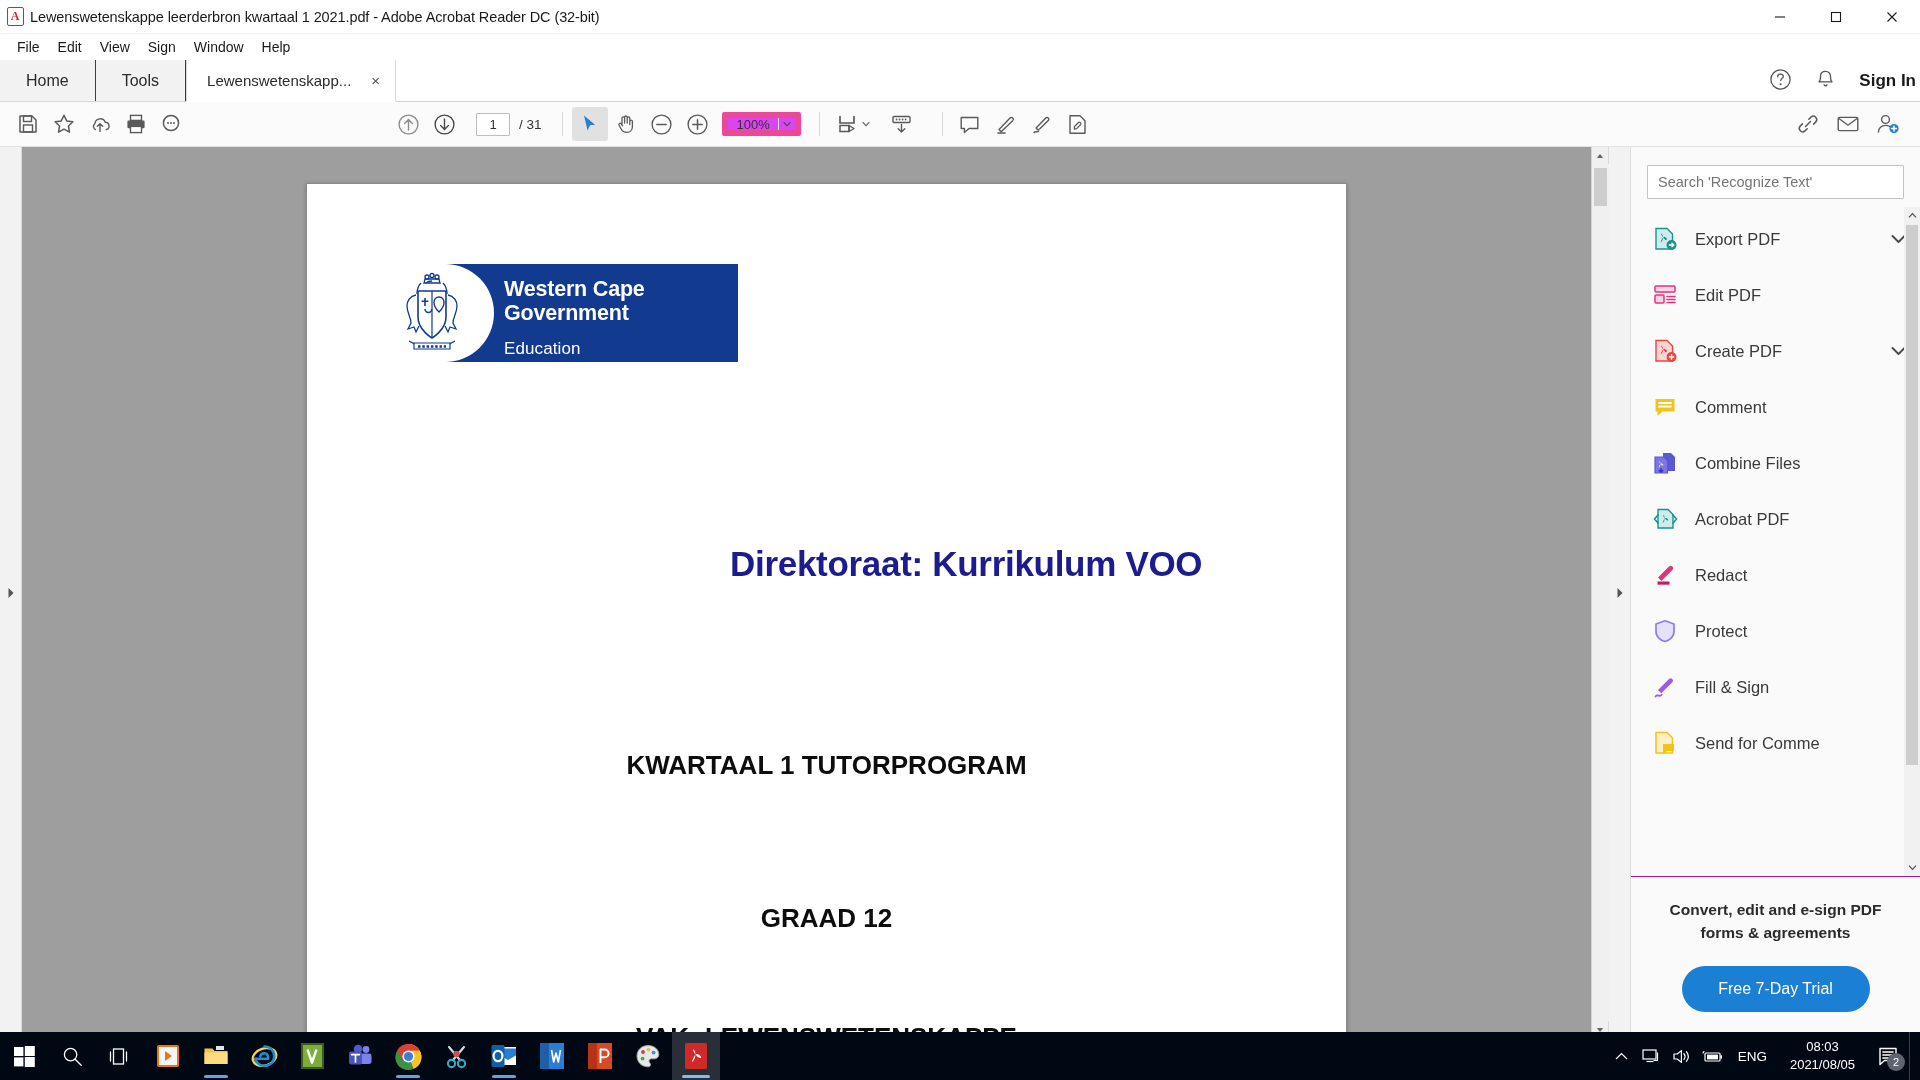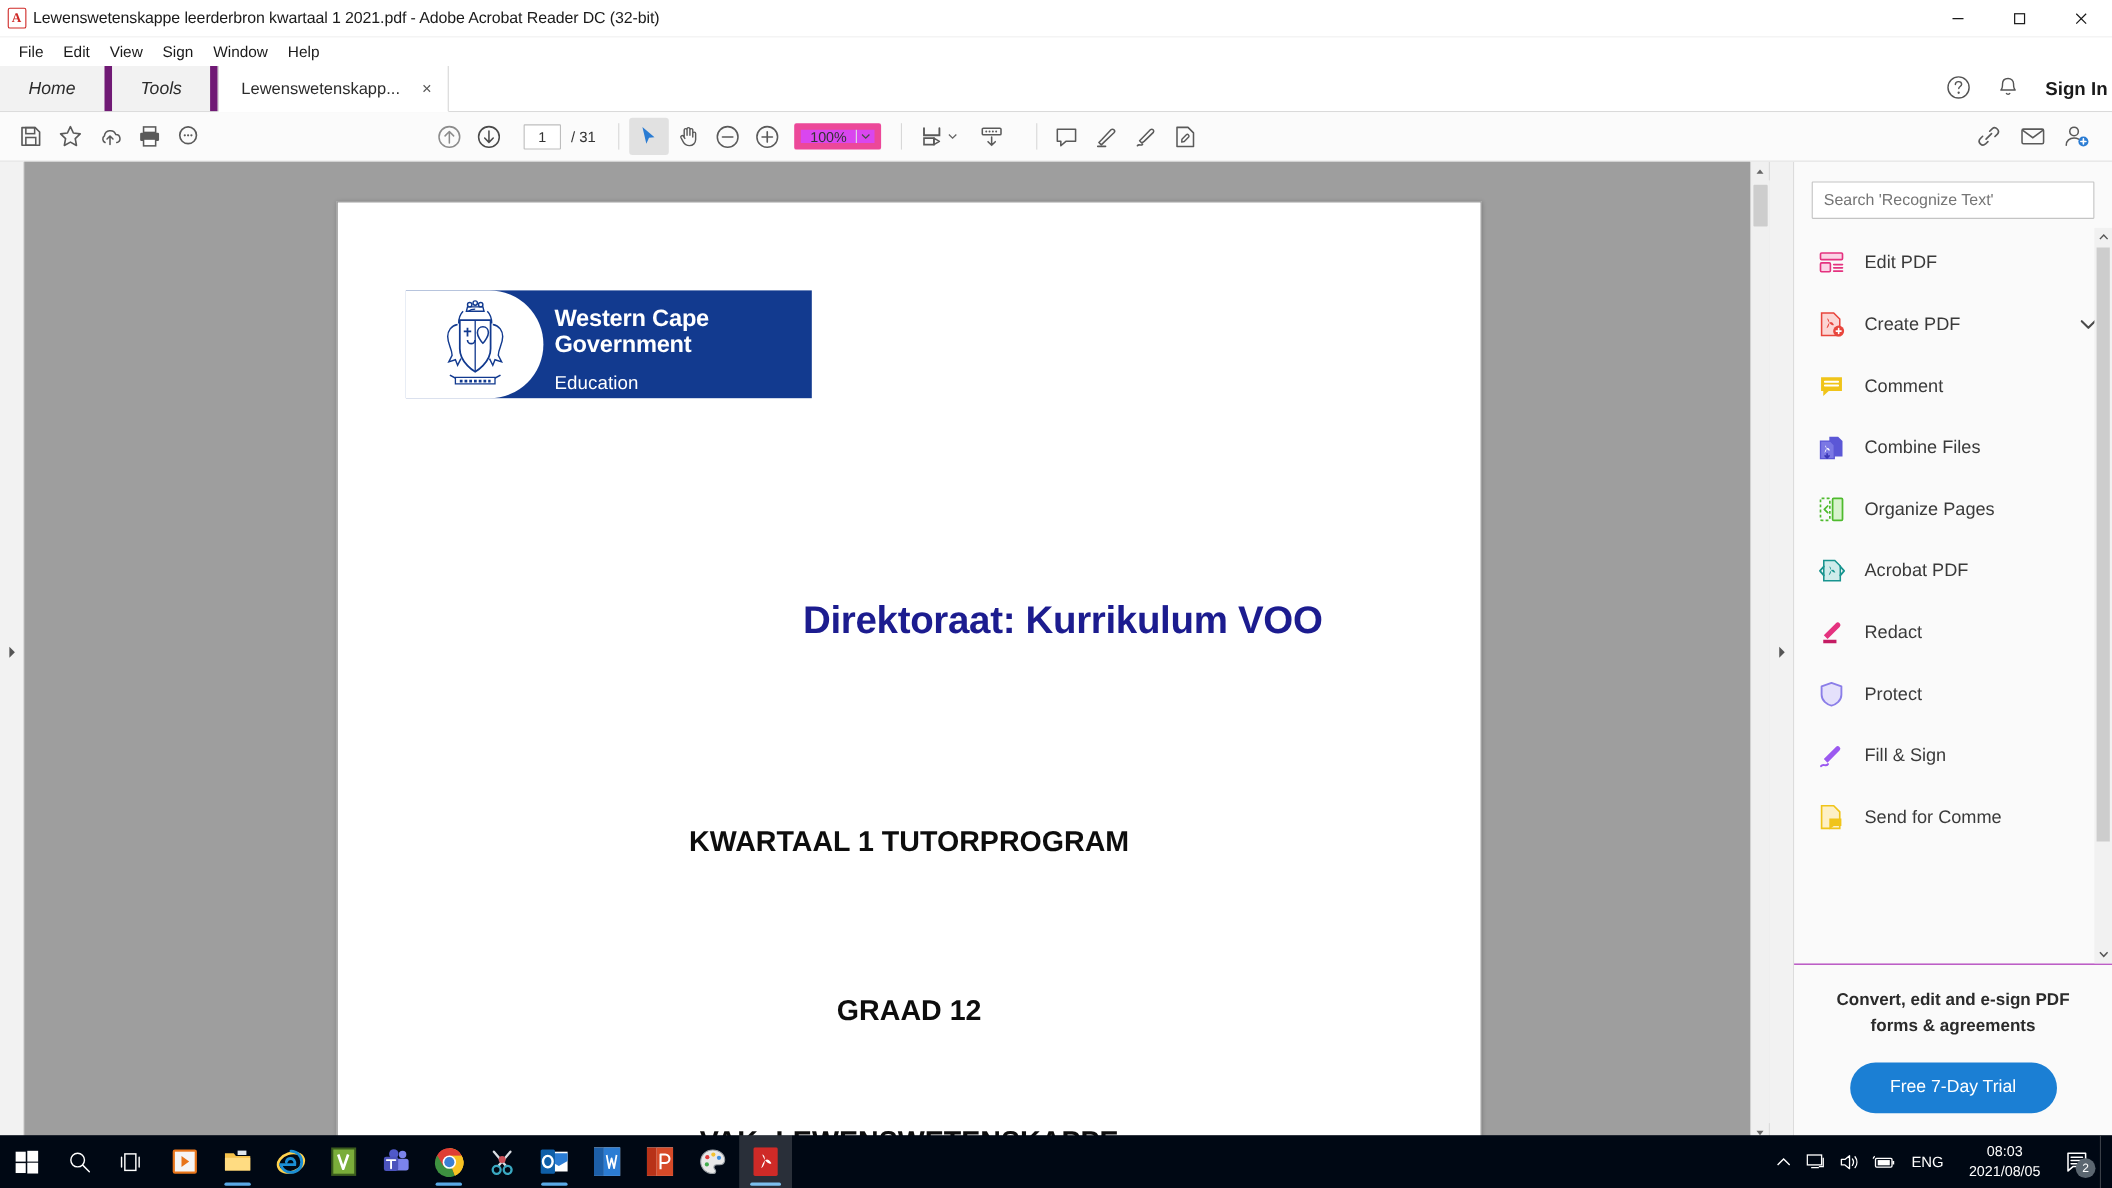--- a/index.html
+++ b/index.html
@@ -32,21 +32,21 @@
   .menubar { height: 26px; background: #ffffff; display: flex; align-items: center; padding-left: 8px; }
   .menu-item { padding: 3px 9px; font-size: 14px; color: #1a1a1a; cursor: default; }
 
   
   .tabstrip {
     height: 42px; background: #ffffff; display: flex; align-items: stretch;
     border-bottom: 1px solid #d6d6d6; position: relative;
   }
   .tab-btn {
     display: flex; align-items: center; padding: 0 26px; font-size: 16px; color: #2b2b2b;
-    background: #f2f2f2; border-right: 7px solid #701a75; cursor: default; font-style: italic;
+    background: #f2f2f2; border-right: 1px solid #701a75; cursor: default;
   }
   .tab-doc {
     display: flex; align-items: center; padding: 0 10px 0 20px; font-size: 15px;
     color: #2b2b2b; background: #ffffff; min-width: 210px;
     border-left: 1px solid #d6d6d6; border-right: 1px solid #d6d6d6;
     border-bottom: 1px solid #ffffff; margin-bottom: -1px;
   }
   .tab-doc-label { flex: 1; white-space: nowrap; overflow: hidden; }
   .tab-close { margin-left: 14px; font-size: 15px; color: #555; padding: 0 5px; cursor: default; }
   .tabstrip-right { margin-left: auto; display: flex; align-items: center; padding-right: 4px; gap: 22px; }
@@ -474,20 +474,36 @@
       </svg>
   </div>
 
   <div class="rpanel">
     <div class="rsearch-wrap">
       <input class="rsearch" placeholder="Search 'Recognize Text'" style="">
     </div>
 
     <div class="rlist">
 
+      <div class="ritem">
+        <span class="ricon">
+          <svg width="26" height="26" viewBox="0 0 26 26">
+              <path d="M4 2.5h11l5.5 5.5V23H4z" fill="#cfeceb" stroke="#18948f" stroke-width="1.4"></path>
+              <path d="M9 7.5c2.5 0 3 7.5-.5 9 1.5-5 4-8 6.5-3.5 1 1.5-4 1-6 -5.5z" fill="#18948f"></path>
+              <circle cx="19.5" cy="19" r="5" fill="#18948f"></circle>
+              <path d="M17.3 19h4.4M20 17.2l1.8 1.8-1.8 1.8" fill="none" stroke="#fff" stroke-width="1.4" stroke-linecap="round" stroke-linejoin="round"></path>
+            </svg>
+        </span>
+        <span class="rlabel">Export PDF</span>
+        <span class="rcaret">
+          <svg width="15" height="10" viewBox="0 0 15 10">
+              <path d="M1.5 2L7.5 8l6-6" fill="none" stroke="#4a4a4a" stroke-width="1.9" stroke-linecap="round" stroke-linejoin="round"></path>
+            </svg>
+        </span>
+      </div>
 
       <div class="ritem">
         <span class="ricon">
           <svg width="26" height="26" viewBox="0 0 26 26">
               <rect x="3" y="4" width="20" height="6" rx="1" fill="#fbd4e6" stroke="#e4327f" stroke-width="1.5"></rect>
               <rect x="3" y="13" width="9" height="8" rx="1" fill="#fbd4e6" stroke="#e4327f" stroke-width="1.5"></rect>
               <path d="M15 14.5h8M15 17.5h8M15 20.5h8" stroke="#e4327f" stroke-width="1.5" stroke-linecap="round"></path>
             </svg>
         </span>
         <span class="rlabel">Edit PDF</span>
@@ -525,30 +541,20 @@
           <svg width="26" height="26" viewBox="0 0 26 26">
               <path d="M11 3h8l4 4v14h-12z" fill="#5b57d6"></path>
               <path d="M3 7h9l3.5 3.5V23H3z" fill="#7b78e4" stroke="#5b57d6" stroke-width="1.2"></path>
               <path d="M7 11c1.8 0 2.2 5.5-.4 6.6 1.1-3.7 3-5.9 4.8-2.6.7 1.1-2.9.7-4.4-4z" fill="#fff"></path>
               <path d="M9 18.5v3.5M7.2 20.5L9 22.3l1.8-1.8" fill="none" stroke="#3b37b6" stroke-width="1.5" stroke-linecap="round" stroke-linejoin="round"></path>
             </svg>
         </span>
         <span class="rlabel">Combine Files</span>
       </div>
 
-      <div class="ritem">
-        <span class="ricon">
-          <svg width="26" height="26" viewBox="0 0 26 26">
-              <rect x="14" y="3" width="9" height="20" rx="1" fill="#d8f3cd" stroke="#4fbb2e" stroke-width="1.6"></rect>
-              <rect x="3" y="3" width="8.5" height="20" rx="1" fill="none" stroke="#4fbb2e" stroke-width="1.5" stroke-dasharray="2.6 2"></rect>
-              <path d="M9.5 10l-3 3 3 3" fill="none" stroke="#4fbb2e" stroke-width="1.6" stroke-linecap="round" stroke-linejoin="round"></path>
-            </svg>
-        </span>
-        <span class="rlabel">Organize Pages</span>
-      </div>
 
       <div class="ritem">
         <span class="ricon">
           <svg width="26" height="26" viewBox="0 0 26 26">
               <path d="M6 3.5h10l5 5V22H6z" fill="#cfeceb" stroke="#18948f" stroke-width="1.4"></path>
               <path d="M11 9c2.2 0 2.7 6.6-.5 8 1.4-4.5 3.6-7 5.8-3.1.9 1.3-3.5.9-5.3-4.9z" fill="#18948f"></path>
               <path d="M6 9l-3.5 4L6 17M21 9l3.5 4-3.5 4" fill="none" stroke="#18948f" stroke-width="1.7" stroke-linecap="round" stroke-linejoin="round"></path>
             </svg>
         </span>
         <span class="rlabel">Acrobat PDF</span>

